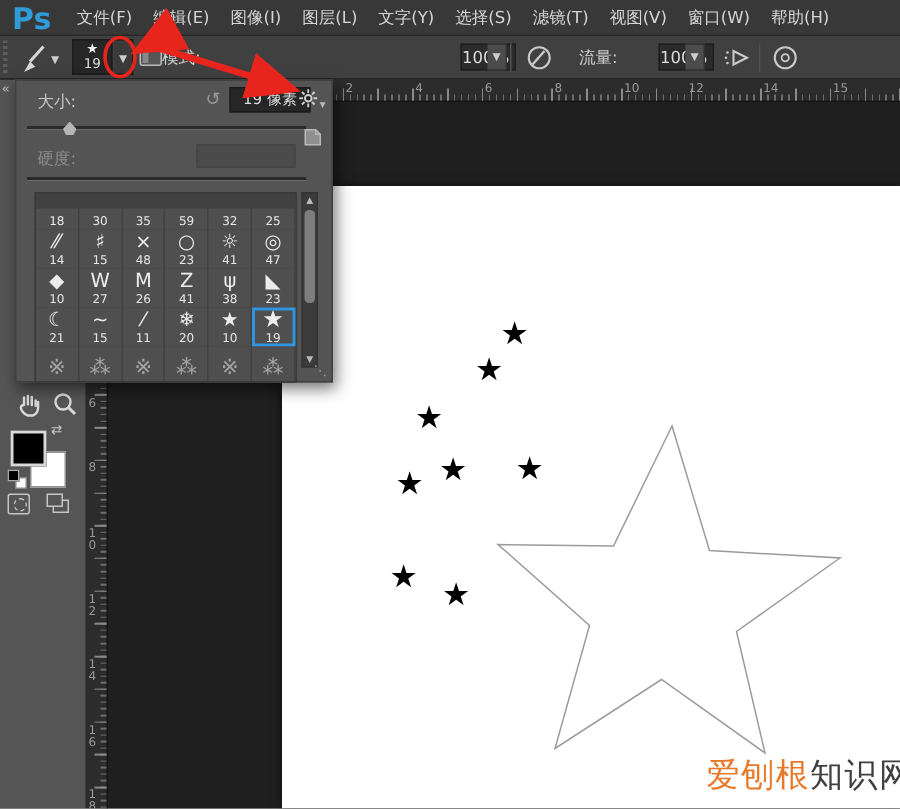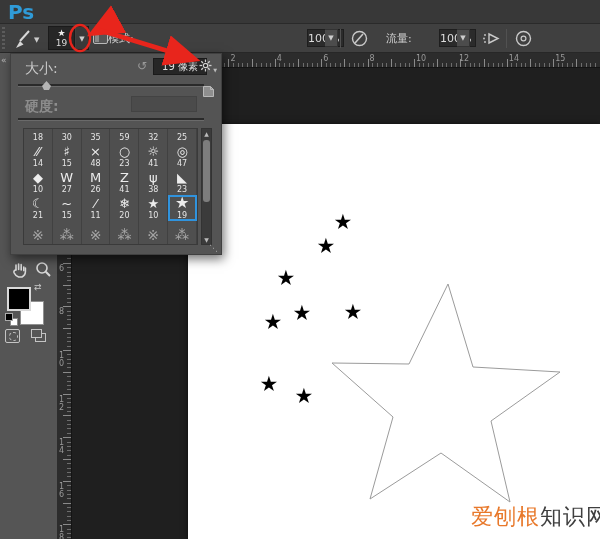--- a/index.html
+++ b/index.html
@@ -55,54 +55,66 @@
   .v-ruler .lbl { position:absolute; left:2px; color:#999; font-size:8px; line-height:8px; }
 
   .pasteboard { position:absolute; left:72px; top:68px; width:528px; height:471px; background:#1f1f1f; z-index:1; }
   .canvas-doc { position:absolute; left:116px; top:56px; width:412px; height:415px; background:#fff; box-shadow:0 0 6px rgba(0,0,0,.6); }
   .star-glyph { position:absolute; color:#000; font-size:21px; line-height:21px; transform:translate(-50%,-52%); }
   .bigstar-svg { position:absolute; left:0; top:0; width:412px; height:415px; }
   .watermark { position:absolute; left:283px; top:378px; font-size:22px; font-weight:500; letter-spacing:1px; white-space:nowrap; }
 
   
   .brush-panel { position:absolute; left:10px; top:53px; width:212px; height:202px; background:#545454; border:1px solid #404040; box-shadow:2px 4px 10px rgba(0,0,0,.55); z-index:40; }
-  .bp-label { position:absolute; color:#c9c9c9; font-size:14px;text-align:right; }
-  .bp-label.dim { color:#8d8d8d;font-weight:bold; }
+  .bp-label { position:absolute; color:#c9c9c9; font-size:11px;text-align:right; }
+  .bp-label.dim { color:#8d8d8d; }
   .reset-icon { position:absolute; left:126px; top:5px; color:#999; font-size:12px; }
   .size-field { position:absolute; left:142px; top:4px; width:54px; height:17px; background:#262626; border:1px solid #1a1a1a; color:#dedede; font-size:10px; text-align:center; line-height:15px; }
   .gear-wrap { position:absolute; left:188px; top:5px; width:18px; height:14px; }
   .gear-wrap .drop { position:absolute; right:0; bottom:0; color:#bbb; font-size:5px; }
   .hard-field { position:absolute; left:120px; top:42px; width:66px; height:16px; background:#4b4b4b; border:1px solid #434343; }
   .slider { position:absolute; left:7px; width:186px; height:3px; background:#2a2a2a; border-bottom:1px solid #6a6a6a; }
   .slider .thumb { position:absolute; top:-3px; width:9px; height:9px; background:#b5b5b5; clip-path:polygon(50% 0,100% 55%,78% 100%,22% 100%,0 55%); }
   .newpreset { position:absolute; left:191px; top:31px; }
   .bp-grid { position:absolute; left:12px; top:74px; width:175px; background:#414141; border:1px solid #3a3a3a; }
   .bp-row { display:flex; }
   .bp-cell { width:29px; border-right:1px solid #414141; background:#4f4f4f; position:relative; display:flex; flex-direction:column; overflow:hidden; }
   .bp-row.r-mid .bp-cell { height:26px; }
-  .bp-row.r-top .bp-cell { height:14px; justify-content:flex-end; }
+  .bp-row.r-top .bp-cell { height:14px; justify-content:flex-end;margin-top:10px; }
   .bp-row.r-bot .bp-cell { height:23px; }
   .bp-cell .ic { flex:1; color:#ececec; text-align:center; display:flex; align-items:center; justify-content:center; font-size:13px; line-height:1; }
   .bp-cell .num { height:10px; color:#e6e6e6; font-size:8px; text-align:center; line-height:10px; }
   .r-bot .ic { opacity:.55; font-size:14px; padding-top:4px; }
   .bp-cell.sel { outline:2px solid #3093dd; outline-offset:-2px; }
   .bp-cell.sel .ic { font-size:16px; }
   .bp-scroll { position:absolute; left:190px; top:74px; width:11px; height:117px; background:#3b3b3b; border:1px solid #333; }
   .bp-scroll .arr { position:absolute; left:0; width:100%; color:#bbb; font-size:6px; text-align:center; }
   .bp-scroll .thumb { position:absolute; left:1px; top:11px; width:7px; height:62px; background:#7d7d7d; border-radius:3px; }
   .resize-grip { position:absolute; right:3px; bottom:1px; color:#9a9a9a; font-size:9px; }
 
   .annotations { position:absolute; left:0; top:0; width:600px; height:539px; z-index:50; pointer-events:none; }
   svg.icon { display:block; }
 </style>
 </head>
 <body>
 
 <div class="menubar">
   <span class="ps-logo">Ps</span>
+  <div id="menu-items" style="display:flex">
+      <span class="menu-item">文件(F)</span>
+      <span class="menu-item">编辑(E)</span>
+      <span class="menu-item">图像(I)</span>
+      <span class="menu-item">图层(L)</span>
+      <span class="menu-item">文字(Y)</span>
+      <span class="menu-item">选择(S)</span>
+      <span class="menu-item">滤镜(T)</span>
+      <span class="menu-item">视图(V)</span>
+      <span class="menu-item">窗口(W)</span>
+      <span class="menu-item">帮助(H)</span>
+    </div>
 </div>
 
 <div class="optionsbar">
   <div class="grip"></div>
   <div class="ob-abs" style="left:10px;top:4px">
     <svg class="icon" width="22" height="22" viewBox="0 0 22 22">
       <line x1="10" y1="13" x2="19" y2="3" stroke="#d8d8d8" stroke-width="2"></line>
       <path d="M10 13 l3.5 3.5 L6 20 z" fill="#d8d8d8"></path>
     </svg>
   </div>

